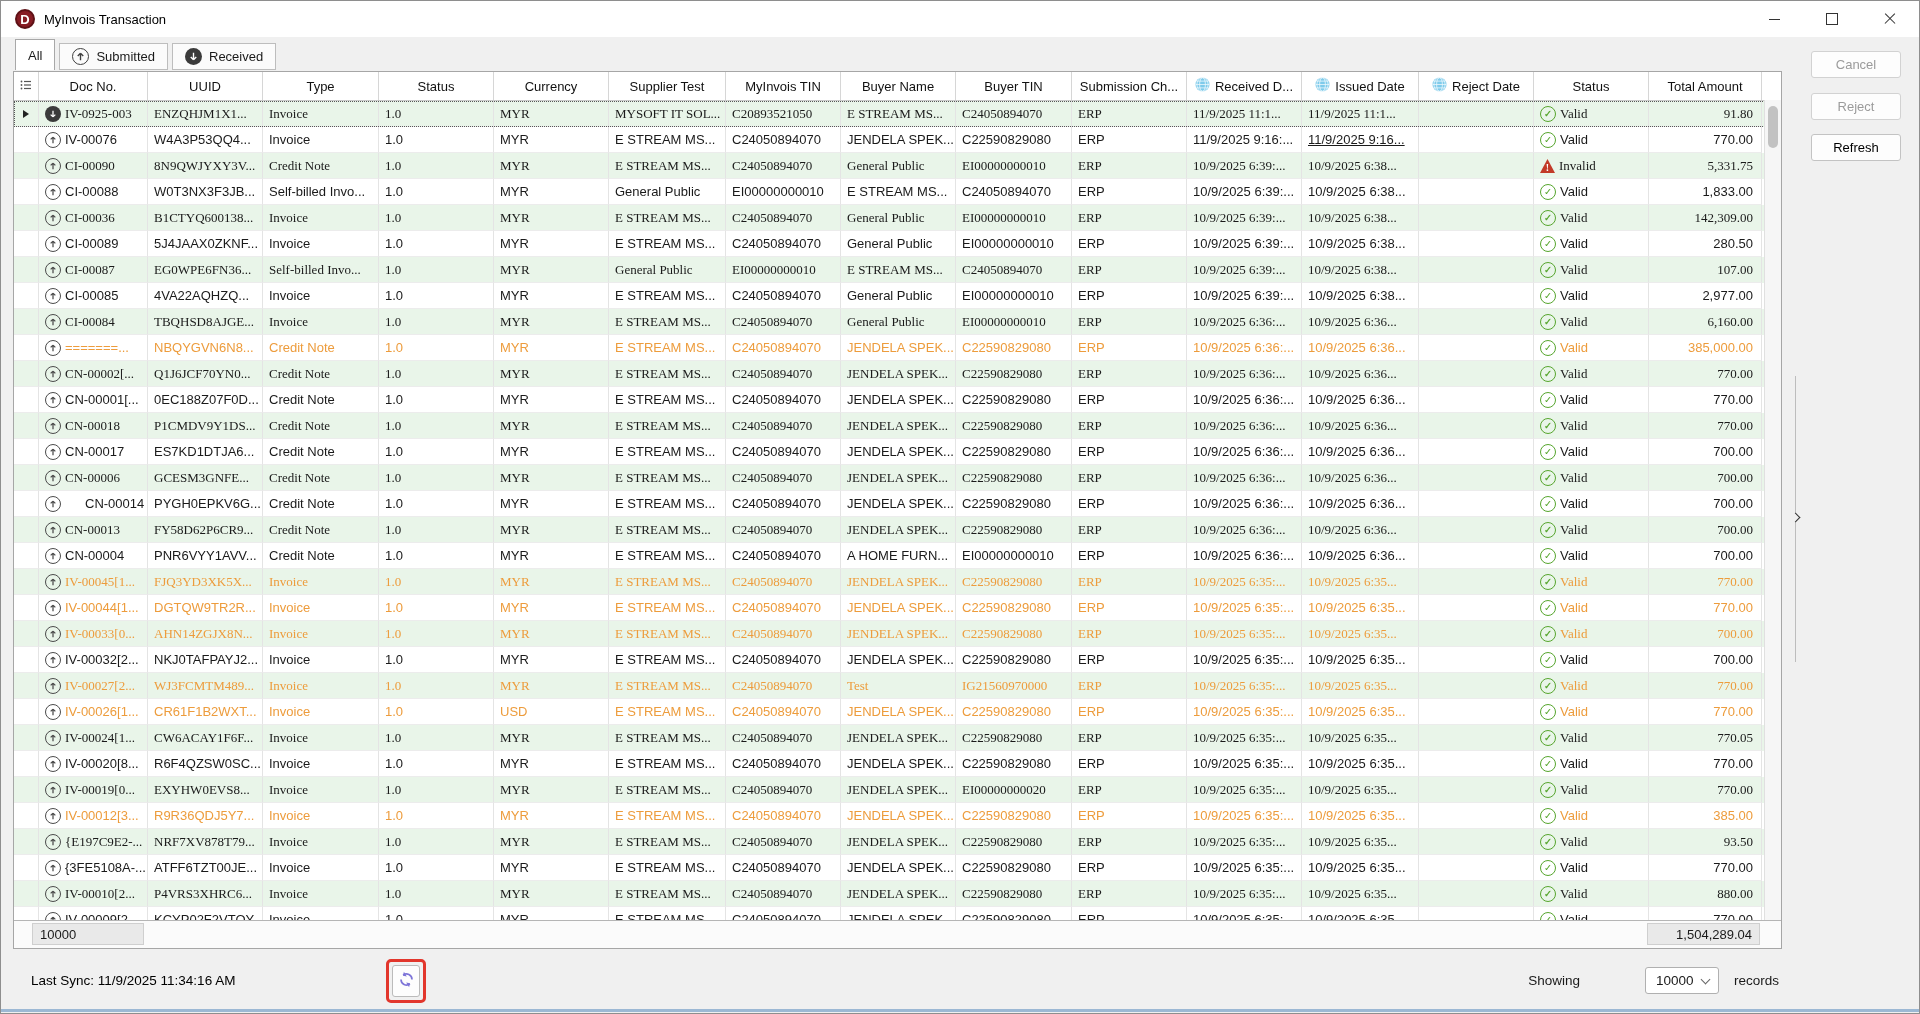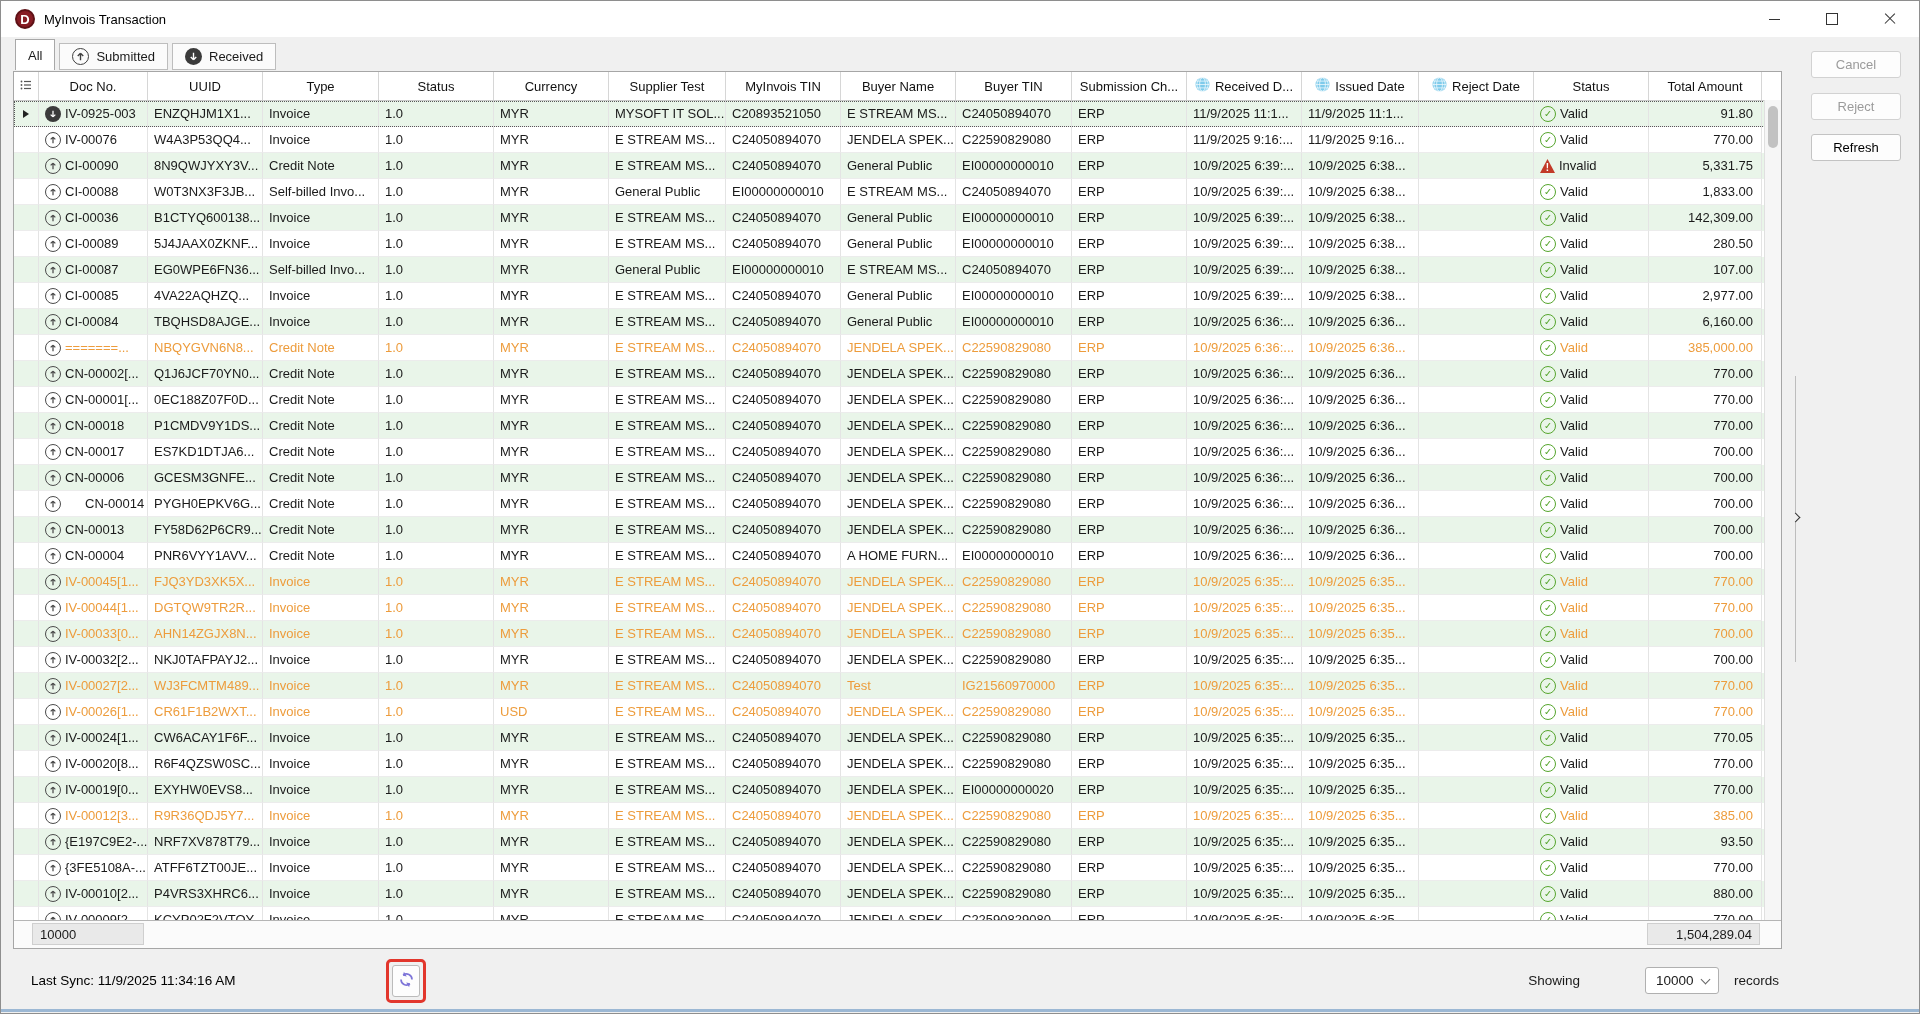--- a/index.html
+++ b/index.html
@@ -33,21 +33,21 @@
   .action-btn.disabled{color:#9b9b9b;}
   .action-btn.primary{border-color:#c3c3c3;color:#000;}
   
   .table-wrap{position:absolute;left:12px;top:70px;width:1769px;height:878px;background:#fff;
       border:1px solid #a6a6a6;box-sizing:border-box;overflow:hidden;}
   .grid-header{display:flex;height:28px;border-bottom:1px solid #c9c9c9;background:#fff;}
   .hcell{display:flex;align-items:center;justify-content:center;gap:5px;font-size:13px;color:#111;
       border-right:1px solid #d6d6d6;box-sizing:border-box;overflow:hidden;white-space:nowrap;flex:none;}
   .grid-body{position:relative;height:820px;overflow:hidden;}
   .row{display:flex;height:26px;box-sizing:border-box;background:#fff;}
-  .row.zebra{background:var(--zebra);}
+  .row.zebra{background:var(--zebra);font-family:Liberation Serif, serif;}
   .row.selected{outline:1px dotted #575757;outline-offset:-1px;}
   .row.orange .cell{color:var(--orange);}
   .cell{display:flex;align-items:center;padding-left:6px;font-size:13px;border-right:1px solid #e4e4e4;
       border-bottom:1px solid #ececec;box-sizing:border-box;overflow:hidden;white-space:nowrap;flex:none;gap:4px;}
   .cell.num{justify-content:flex-end;padding-right:8px;padding-left:2px;}
   .cell.ind{justify-content:center;padding-left:0;}
   .ptr{width:0;height:0;border-left:6px solid #222;border-top:4px solid transparent;border-bottom:4px solid transparent;}
   .dir{width:16px;height:16px;border-radius:50%;flex:none;display:flex;align-items:center;justify-content:center;box-sizing:border-box;}
   .dir.up{border:1.5px solid #4c4c4c;}
   .dir.down{background:#3b3b3b;}
@@ -260,21 +260,21 @@
         <div class="cell" style="width: 115px;">W4A3P53QQ4...</div>
         <div class="cell" style="width: 116px;">Invoice</div>
         <div class="cell" style="width: 115px;">1.0</div>
         <div class="cell" style="width: 115px;">MYR</div>
         <div class="cell" style="width: 117px;">E STREAM MS...</div>
         <div class="cell" style="width: 115px;">C24050894070</div>
         <div class="cell" style="width: 115px;">JENDELA SPEK...</div>
         <div class="cell" style="width: 116px;">C22590829080</div>
         <div class="cell" style="width: 115px;">ERP</div>
         <div class="cell" style="width: 115px;">11/9/2025 9:16:...</div>
-        <div class="cell" style="width: 117px;">11/9/2025 9:16...</div>
+        <div class="cell" style="width: 117px; text-decoration: underline;">11/9/2025 9:16...</div>
         <div class="cell" style="width: 115px;"></div>
         <div class="cell" style="width: 115px;">
           <span class="st-valid">✓</span>
           <span style="color: rgb(26, 26, 26);">Valid</span>
         </div>
         <div class="cell num" style="width: 113px;">770.00</div>
       </div>
       <div class="row zebra">
         <div class="cell ind" style="width: 25px;"></div>
         <div class="cell" style="width: 109px;">

